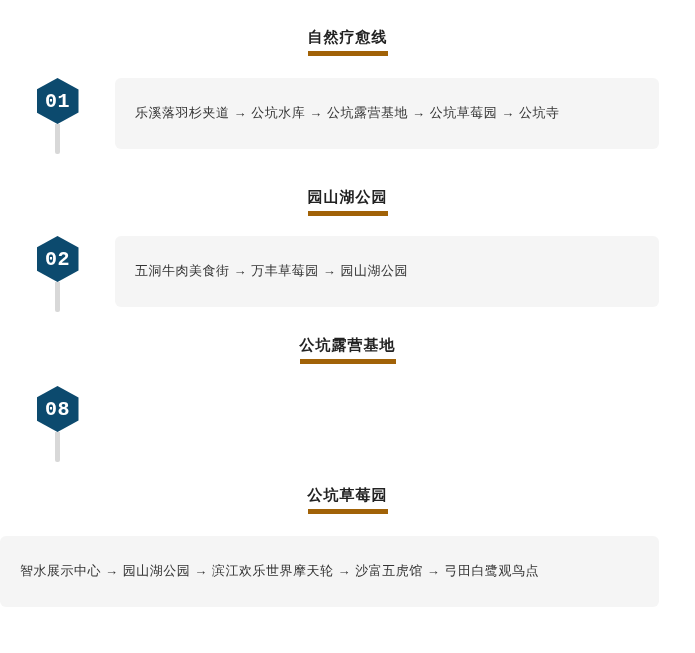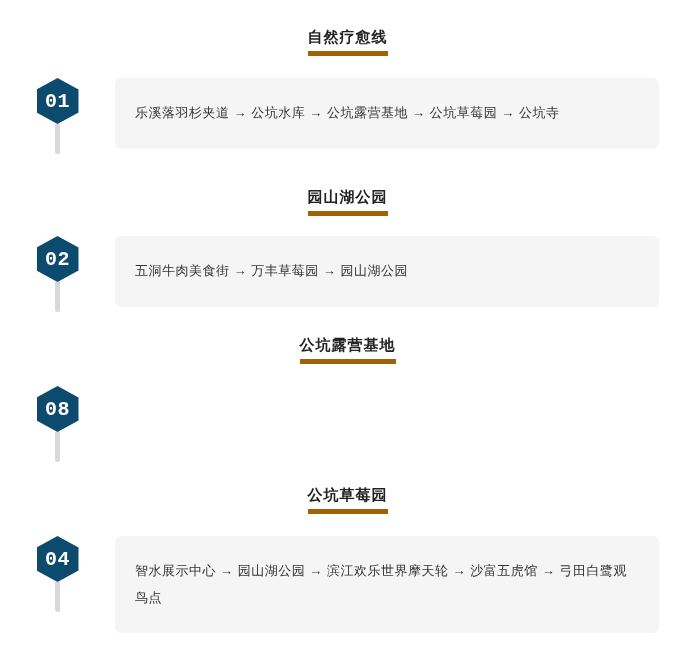--- a/index.html
+++ b/index.html
@@ -140,23 +140,17 @@
         </div>
       </div>
     </div>
   </div>
 
   <div class="section" style="padding-top:22px;">
     <div class="title-row">
       <div class="section-title">公坑草莓园</div>
     </div>
     <div class="body-row" style="margin-top:22px;">
-      <div class="marker-col">
-        <div class="pin">
-          <div class="pin-hex">04</div>
-          <div class="pin-stem"></div>
-        </div>
-      </div>
       <div class="content-box">智水展示中心 → 园山湖公园 → 滨江欢乐世界摩天轮 → 沙富五虎馆 → 弓田白鹭观鸟点</div>
     </div>
   </div>
 
 </div>
 
 </body></html>

